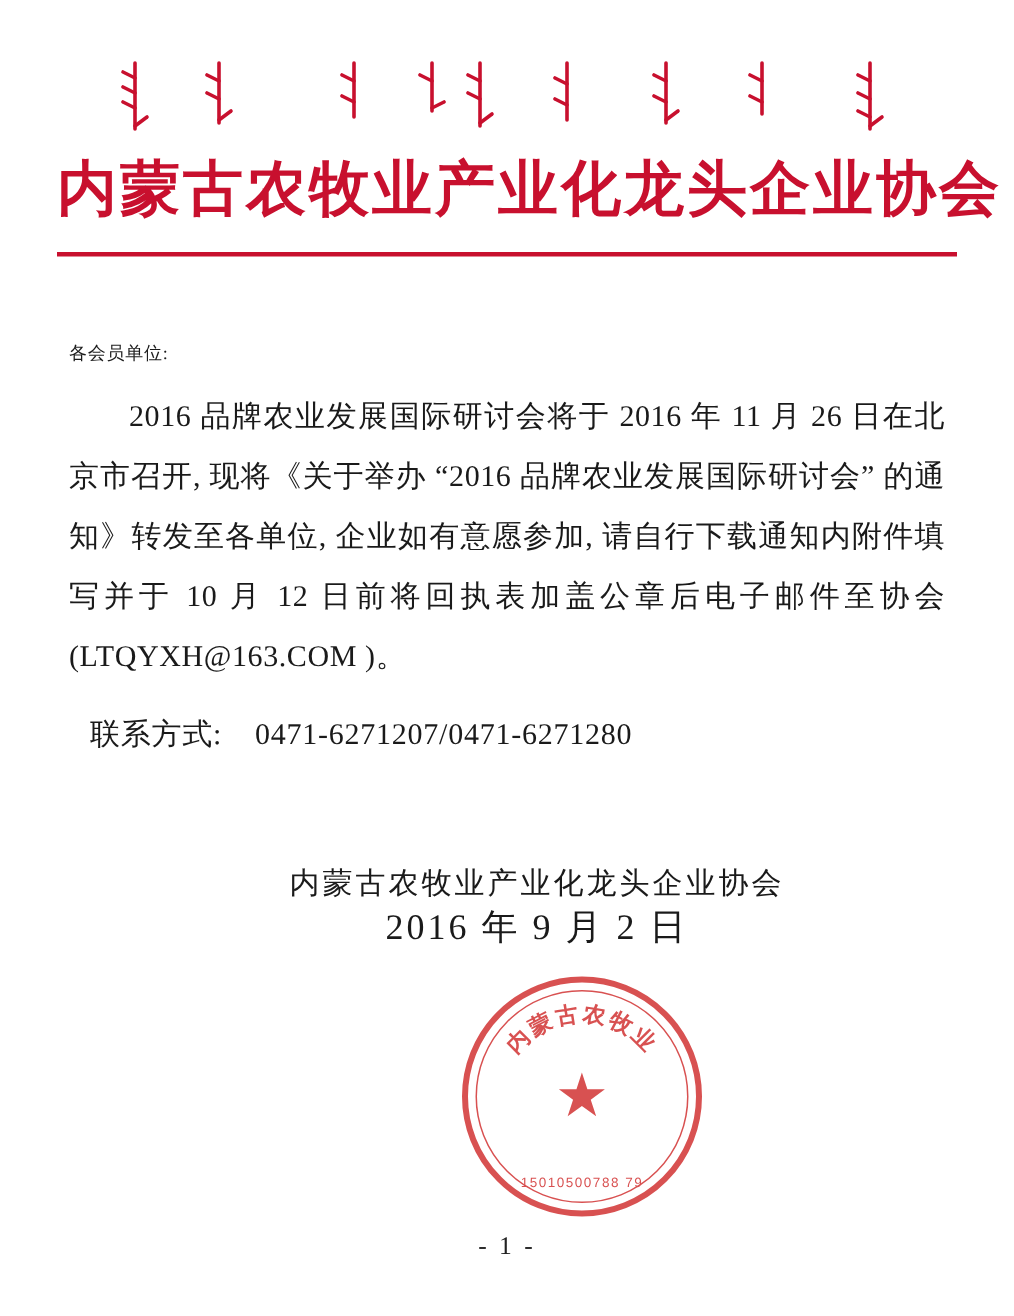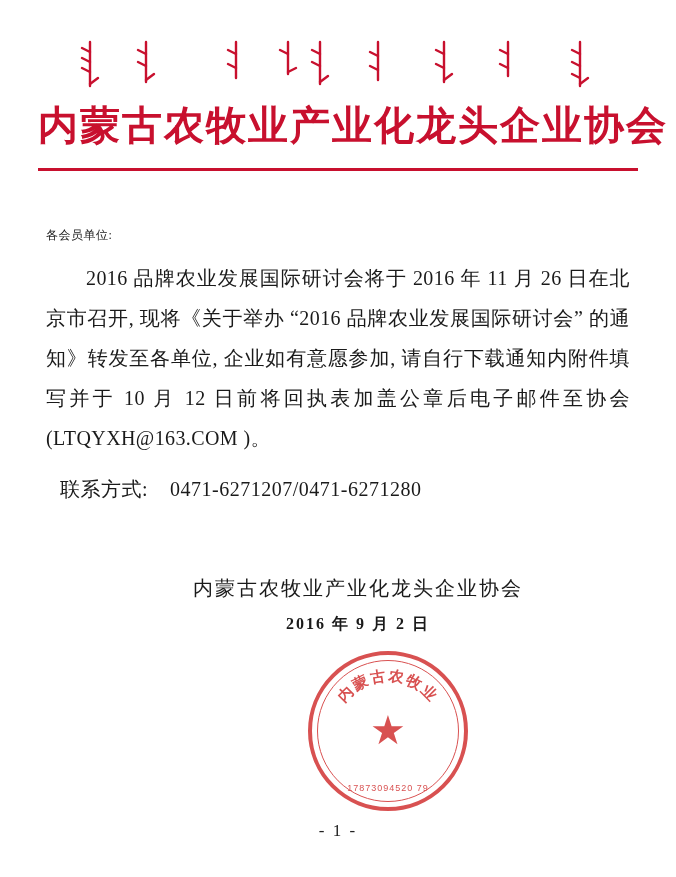--- a/index.html
+++ b/index.html
@@ -91,25 +91,23 @@
     margin-top: 72px;
     text-align: center;
     position: relative;
   }
   .sign-org {
     font-size: 20px;
     letter-spacing: 2px;
     margin-left: 40px;
   }
   .sign-date {
-    font-size: 16px;
-    letter-spacing: 2px;
-    margin-top: 12px;
+    font-size: 24px;
+    letter-spacing: 2px;
     margin-left: 40px;
-    font-weight: bold;
   }
 
   .seal {
     position: absolute;
     left: 308px;
     top: 651px;
     width: 152px;
     height: 152px;
     border: 4px solid #d02b2b;
     border-radius: 50%;
@@ -250,18 +248,18 @@
     <div class="inner-ring"></div>
     <svg class="arc-top" viewBox="0 0 152 152">
       <defs>
         <path id="sealArc" d="M 22,80 A 54,54 0 0 1 130,80"></path>
       </defs>
       <text>
         <textPath href="#sealArc" startOffset="50%" text-anchor="middle">内蒙古农牧业</textPath>
       </text>
     </svg>
     <div class="star">★</div>
-    <div class="seal-code">17873094520 79</div>
+    <div class="seal-code">15010500788 79</div>
   </div>
 
   <div class="page-number">- 1 -</div>
 
 </div>
 
 </body></html>

